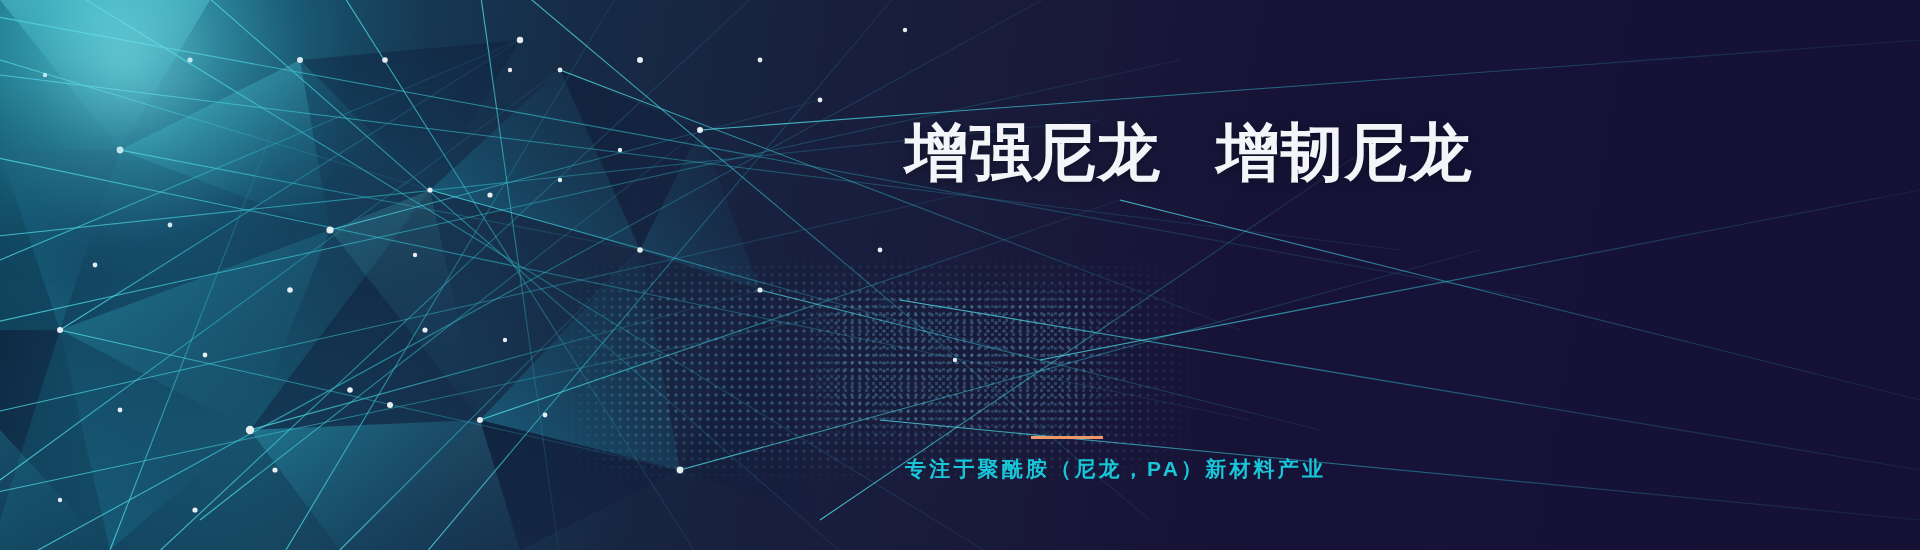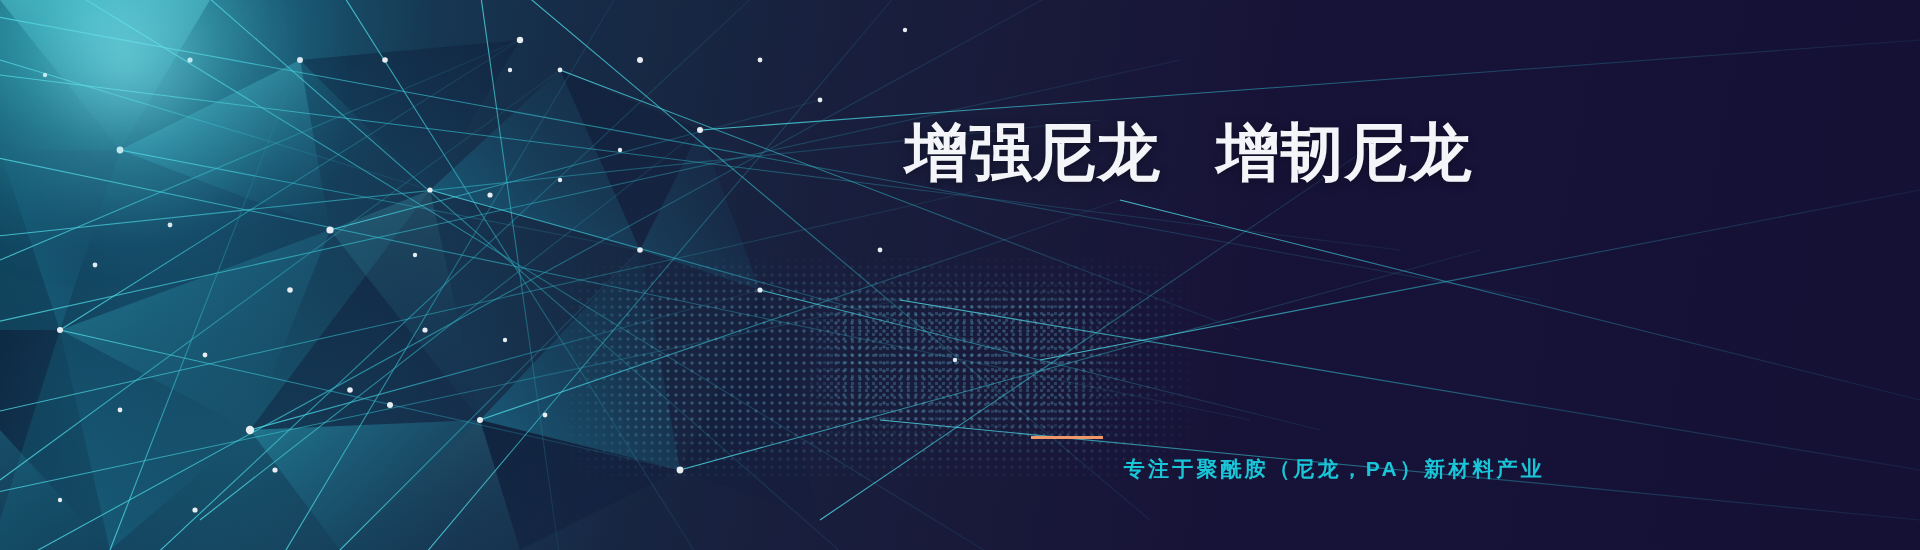--- a/index.html
+++ b/index.html
@@ -95,21 +95,20 @@
   }
   .tagline{
     position:absolute;
     left:0; top:455px;
     width:640px;
     color:#19c6d8;
     font-size:21px;
     font-weight:bold;
     letter-spacing:3.2px;
     white-space:pre;
-    text-align:right;
   }
 </style>
 </head>
 <body>
 
 <div class="banner">
 
   <div class="bg-base"></div>
 
   <div class="bg-poly">

